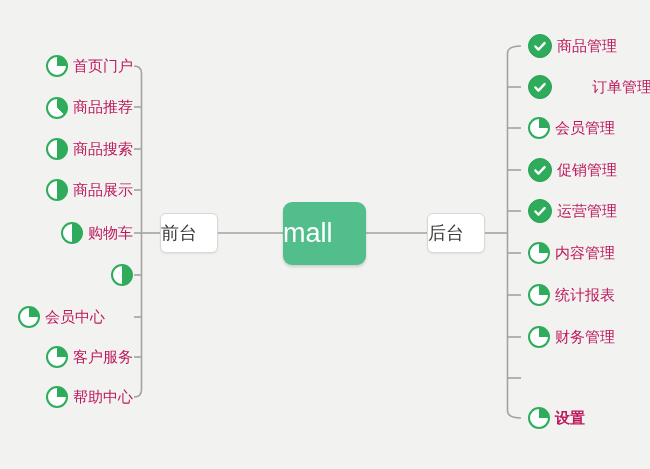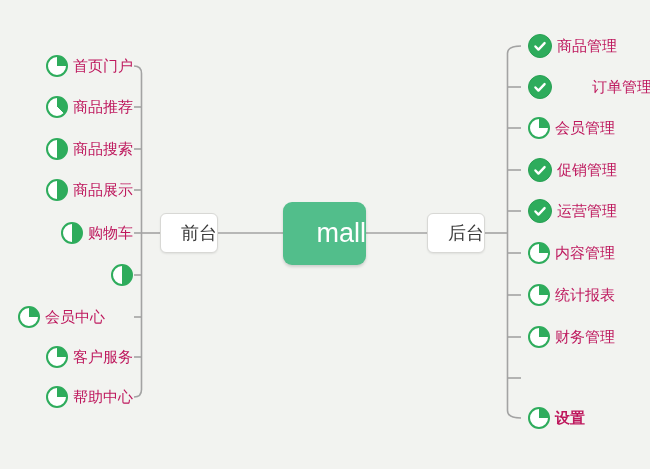--- a/index.html
+++ b/index.html
@@ -3,21 +3,21 @@
 <meta charset="utf-8">
 <style>
   html,body{margin:0;padding:0;}
   body{font-family:"Liberation Sans","DejaVu Sans",sans-serif;}
   #stage{
     position:relative;width:650px;height:469px;overflow:hidden;
     background:#f2f3f0;
   }
   #connectors{position:absolute;left:0;top:0;}
   .node{
-    position:absolute;display:flex;align-items:center;justify-content:flex-end;
+    position:absolute;display:flex;align-items:center;justify-content:flex-start;
     box-sizing:border-box;
   }
   .node.root{
     left:283px;top:202px;width:83px;height:63px;
     border-radius:9px;color:#fff;font-size:27px;font-weight:500;
     box-shadow:0 2px 3px rgba(0,0,0,.15);
   }
   .node.branch{
     background:#ffffff;border:1px solid #d8d8d5;border-radius:6px;
     color:#3a3a3a;font-size:18px;
@@ -78,21 +78,21 @@
     <span>前台</span>
   </div>
 
   <div class="node branch" id="node-back">
     <span>后台</span>
   </div>
 <div class="topic left" style="top: 54px; right: 517px;">
       <span class="icon pie" style="border-color: rgb(46, 172, 92); background: conic-gradient(rgb(46, 172, 92) 0deg, rgb(46, 172, 92) 25%, rgb(255, 255, 255) 25%, rgb(255, 255, 255) 100%);"></span>
       <span class="tlabel">首页门户</span>
     </div>
-    <div class="topic left" style="top: 95px; right: 517px;">
+    <div class="topic left" style="top: 95px; right: 517px; align-items: flex-end;">
       <span class="icon pie" style="border-color: rgb(46, 172, 92); background: conic-gradient(rgb(46, 172, 92) 0deg, rgb(46, 172, 92) 37.5%, rgb(255, 255, 255) 37.5%, rgb(255, 255, 255) 100%);"></span>
       <span class="tlabel">商品推荐</span>
     </div>
     <div class="topic left" style="top: 137px; right: 517px;">
       <span class="icon pie" style="border-color: rgb(46, 172, 92); background: conic-gradient(rgb(46, 172, 92) 0deg, rgb(46, 172, 92) 50%, rgb(255, 255, 255) 50%, rgb(255, 255, 255) 100%);"></span>
       <span class="tlabel">商品搜索</span>
     </div>
     <div class="topic left" style="top: 178px; right: 517px;">
       <span class="icon pie" style="border-color: rgb(46, 172, 92); background: conic-gradient(rgb(46, 172, 92) 0deg, rgb(46, 172, 92) 50%, rgb(255, 255, 255) 50%, rgb(255, 255, 255) 100%);"></span>
       <span class="tlabel">商品展示</span>

